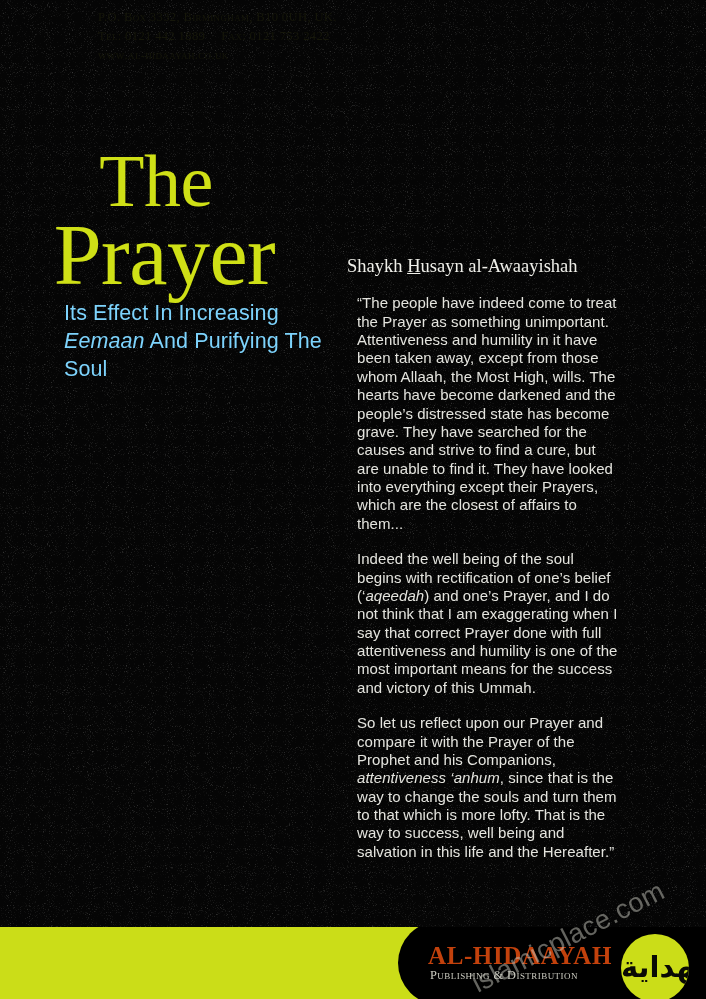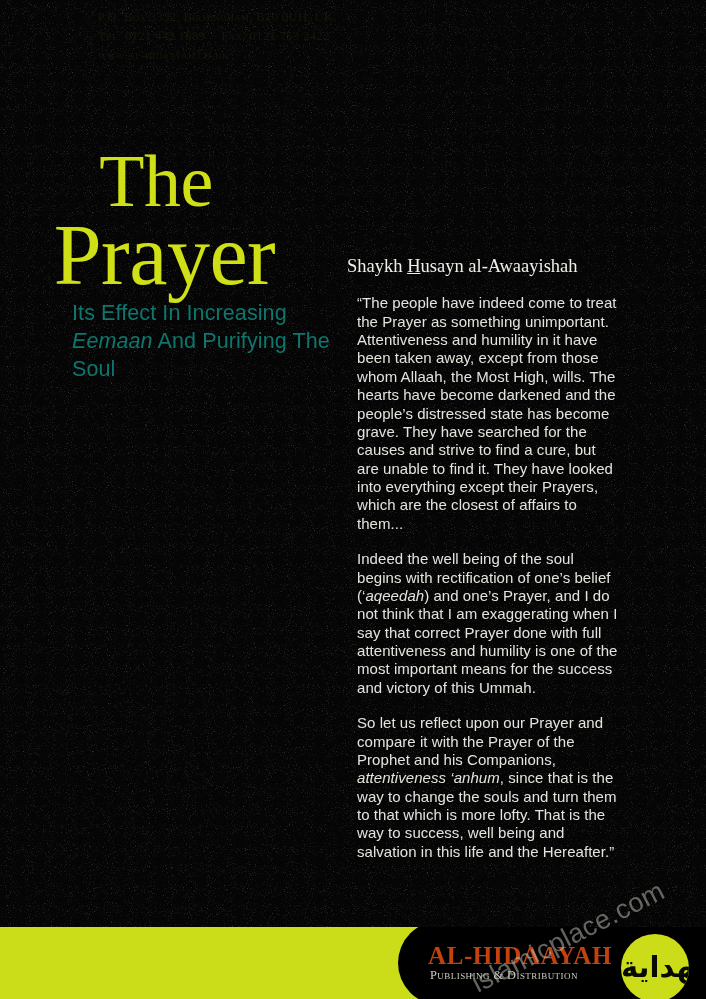--- a/index.html
+++ b/index.html
@@ -46,26 +46,25 @@
     display: block;
   }
   #title-the    { font-size: 74px; margin-bottom: 2px; }
   #title-prayer { font-size: 86px; padding-left: 17px; }
 
   #subtitle {
     position: absolute;
     left: 64px;
     top: 300px;
     width: 268px;
-    color: #0f766e;
+    color: #7dd3fc;
     font-size: 21.5px;
     line-height: 1.30;
     font-weight: 400;
     letter-spacing: .1px;
-    margin-left: 8px;
   }
   #subtitle em { font-style: italic; }
 
   
   #right-col {
     position: absolute;
     left: 347px;
     top: 256px;
     width: 272px;
   }

